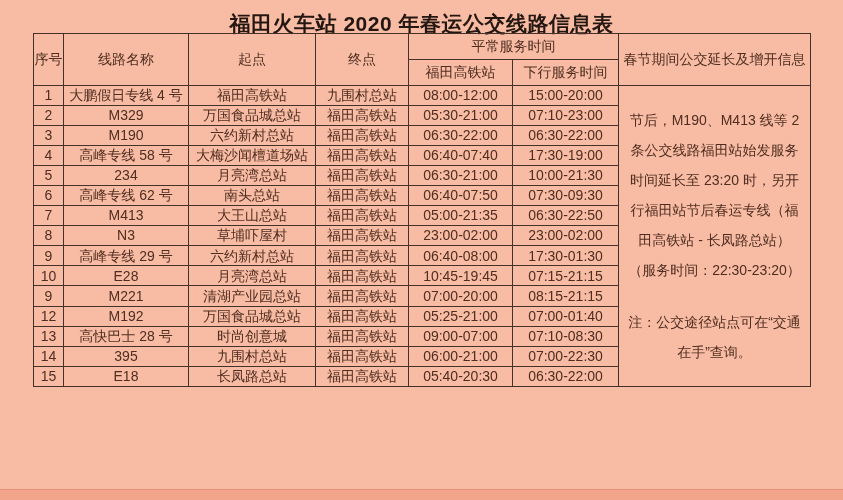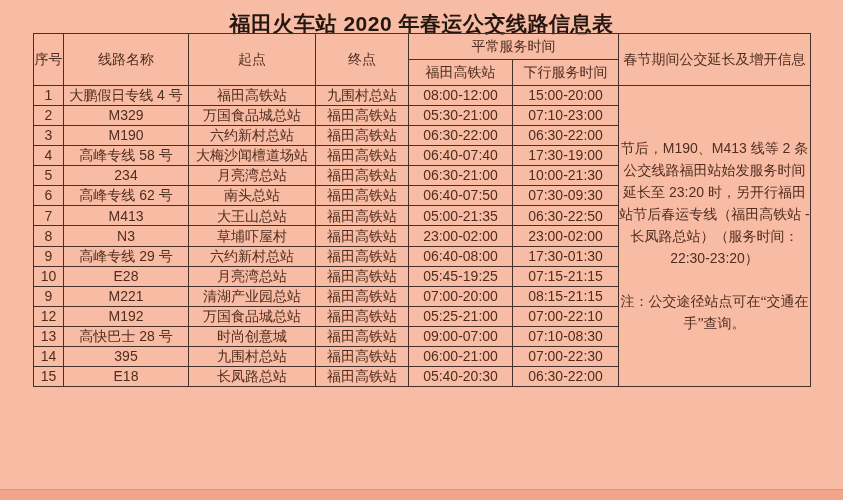--- a/index.html
+++ b/index.html
@@ -45,24 +45,24 @@
   }
   thead tr { height: 26px; }
   th.sf-header { font-size: 13px; }
   td.notes-cell {
     text-align: left;
     vertical-align: middle;
     padding: 0 8px;
     font-size: 13.5px;
   }
   td.notes-cell p {
-    margin: 0;
-    line-height: 22px;
-  }
-  td.notes-cell p.notes-p2 { margin-top: 22px; font-family: Liberation Serif, serif; }
+    margin: 9px;
+    line-height: 30px;
+  }
+  td.notes-cell p.notes-p2 { margin-top: 22px; }
   .bottom-strip {
     position: absolute;
     left: 0; bottom: 0;
     width: 100%; height: 11px;
     background: #f2a58b;
     border-top: 1px solid #e59379;
   }
 </style>
 </head>
 <body>
@@ -169,38 +169,38 @@
           <td>六约新村总站</td>
           <td>福田高铁站</td>
           <td>06:40-08:00</td>
           <td>17:30-01:30</td>
         </tr>
         <tr>
           <td>10</td>
           <td>E28</td>
           <td>月亮湾总站</td>
           <td>福田高铁站</td>
-          <td>05:45-19:25</td>
+          <td>10:45-19:45</td>
           <td>07:15-21:15</td>
         </tr>
         <tr>
           <td>9</td>
           <td>M221</td>
           <td>清湖产业园总站</td>
           <td>福田高铁站</td>
           <td>07:00-20:00</td>
           <td>08:15-21:15</td>
         </tr>
         <tr>
           <td>12</td>
           <td>M192</td>
           <td>万国食品城总站</td>
           <td>福田高铁站</td>
           <td>05:25-21:00</td>
-          <td>07:00-22:10</td>
+          <td>07:00-01:40</td>
         </tr>
         <tr>
           <td>13</td>
           <td>高快巴士 28 号</td>
           <td>时尚创意城</td>
           <td>福田高铁站</td>
           <td>09:00-07:00</td>
           <td>07:10-08:30</td>
         </tr>
         <tr>

